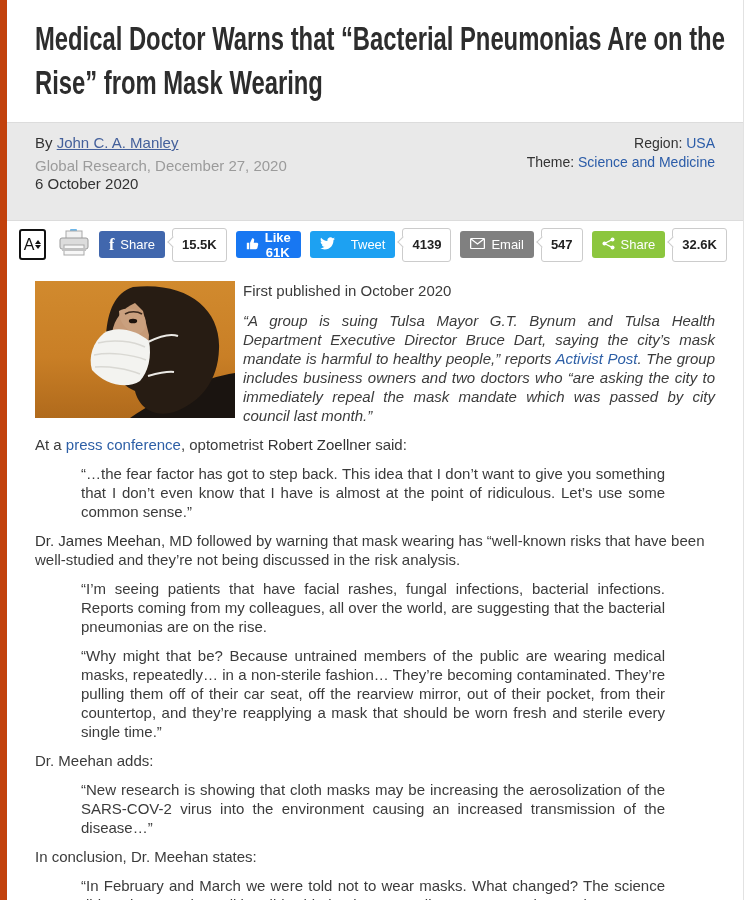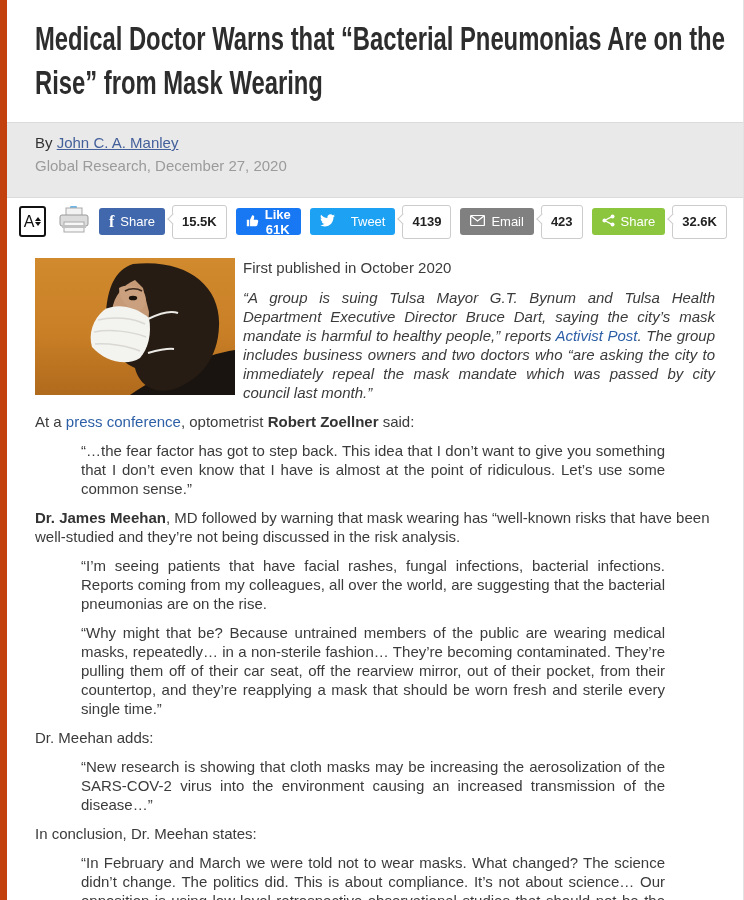--- a/index.html
+++ b/index.html
@@ -12,26 +12,26 @@
   }
   
   .title-wrap { padding:16px 28px 18px 28px; }
   .title-line {
     font-size:34px; font-weight:bold; color:#2d2d2d; line-height:44px;
     white-space:nowrap; transform:scaleX(0.70); transform-origin:0 50%;
   }
   
   .byline-band {
     background:#e9e9e9; border-top:1px solid #dcdcdc; border-bottom:1px solid #dcdcdc;
-    padding:11px 28px 12px 28px; display:flex; justify-content:space-between;
+    padding:11px 28px 28px 28px; display:flex; justify-content:space-between;
   }
   .byline-left { font-size:15px; }
   .byline-author-row { color:#333; margin-bottom:6px; }
   .author-link { color:#44609b; text-decoration:underline; cursor:pointer; }
-  .byline-source { color:#9b9b9b; margin-bottom:11px; }
+  .byline-source { color:#9b9b9b; margin-bottom:1px; }
   .byline-date { color:#333; }
   .byline-right { font-size:14px; text-align:right; color:#333; line-height:19px; }
   .meta-link { color:#2b5ca8; text-decoration:none; cursor:pointer; }
   
   .share-bar { display:flex; align-items:center; padding:9px 12px 8px 12px; height:46px; }
   .text-resize {
     width:34px; height:31px; background:#fff; border:2px solid #111; border-radius:3px;
     display:inline-flex; align-items:center; justify-content:center; gap:1px; cursor:pointer;
     font-family:"Liberation Sans", sans-serif;
   }
@@ -68,39 +68,50 @@
   .article { padding:14px 28px 0 28px; font-size:15px; line-height:19px; color:#3b3b3b; }
   .lead-row { display:flex; }
   .photo { width:200px; height:137px; flex:0 0 200px; margin-right:8px; }
   .photo svg { display:block; }
   .lead-text { flex:1; }
   .first-pub { margin:0 0 11px 0; }
   .lead-quote { font-style:italic; text-align:justify; }
   .article p.body-para { margin-top:10px; }
   .article blockquote { margin:10px 50px 0 46px; text-align:justify; }
   .inline-link { color:#2d5fa6; text-decoration:none; cursor:pointer; }
-  strong { font-weight:bold; color:#333; }
+  strong { font-weight:normal; color:#333; }
 </style>
 </head>
 <body>
 
 <div class="page">
 
   <div class="title-wrap">
     <div class="title-line">Medical Doctor Warns that “Bacterial Pneumonias Are on the</div>
     <div class="title-line">Rise” from Mask Wearing</div>
   </div>
 
   <div class="byline-band">
     <div class="byline-left">
       <div class="byline-author-row">
         <span>By</span>
         <a class="author-link">John C. A. Manley</a>
       </div>
       <div class="byline-source">Global Research, December 27, 2020</div>
+      <div class="byline-date">6 October 2020</div>
+    </div>
+    <div class="byline-right">
+      <div>
+        <span>Region:</span>
+        <a class="meta-link">USA</a>
+      </div>
+      <div>
+        <span>Theme:</span>
+        <a class="meta-link">Science and Medicine</a>
+      </div>
     </div>
   </div>
 
   <div class="share-bar">
     <button class="text-resize">
       <span class="a-glyph">A</span>
       <span class="updown">
           <i class="up"></i>
           <i class="dn"></i>
         </span>
@@ -152,21 +163,21 @@
       <div class="share-unit">
         <button class="sbtn email">
           <span>
             <svg width="15" height="11" viewBox="0 0 16 12">
               <rect x="0.5" y="0.5" width="15" height="11" rx="1" fill="none" stroke="#fff" stroke-width="1.4"></rect>
               <path d="M1 1l7 5.5L15 1" fill="none" stroke="#fff" stroke-width="1.4"></path>
             </svg>
           </span>
           <span>Email</span>
         </button>
-        <span class="count">423</span>
+        <span class="count">547</span>
       </div>
 
       <div class="share-unit">
         <button class="sbtn green">
           <span>
             <svg width="13" height="13" viewBox="0 0 16 16" fill="#fff">
               <circle cx="13" cy="3" r="2.4"></circle>
                 <circle cx="3" cy="8" r="2.4"></circle>
                 <circle cx="13" cy="13" r="2.4"></circle>
               <path d="M3 8L13 3M3 8l10 5" stroke="#fff" stroke-width="1.6"></path>

